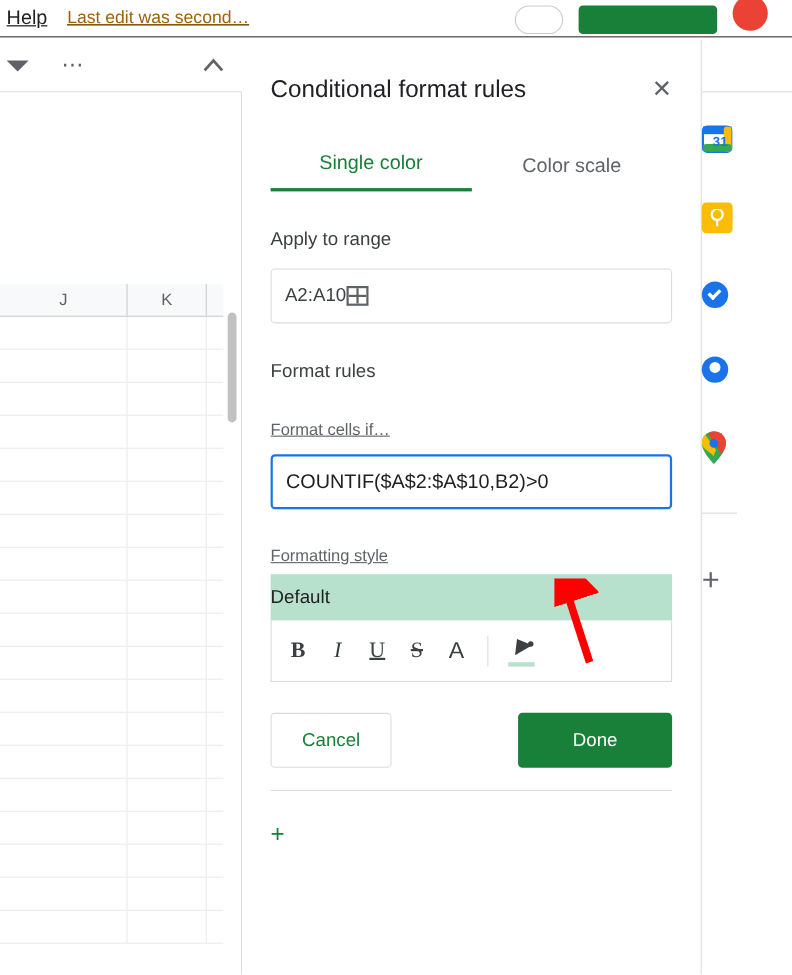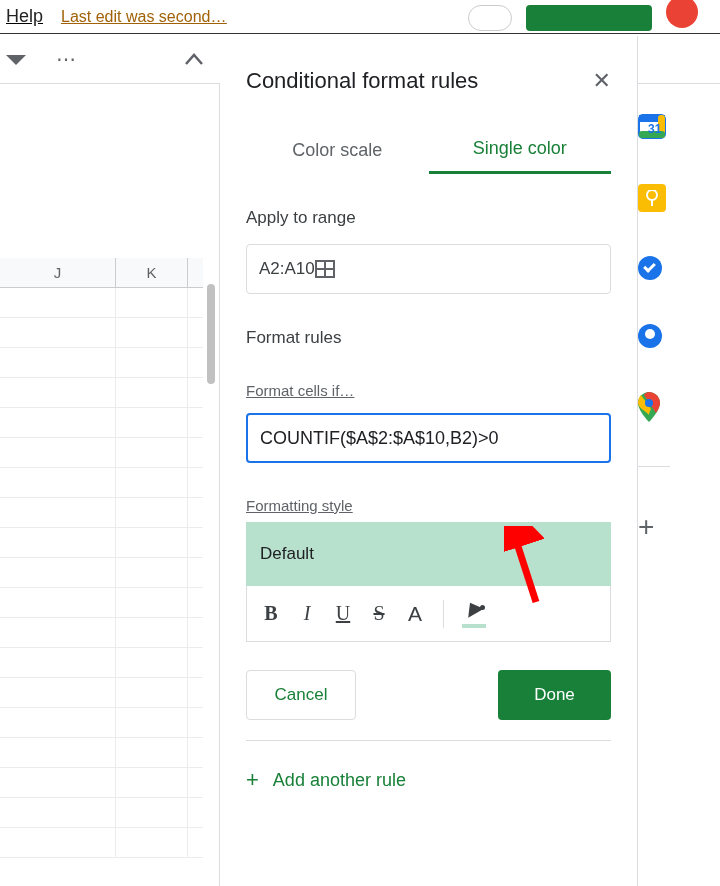--- a/index.html
+++ b/index.html
@@ -99,43 +99,43 @@
               border-top:6px solid #5f6368; }
 
   .formula-input {
     width:100%; height:50px; margin-top:14px;
     border:2px solid #1a73e8; border-radius:4px;
     padding:0 12px; font-size:18px; color:#202124; outline:none;
     font-family: Arial;
   }
 
   .style-preview {
-    height:64px; background:#b7e1cd; display:flex; align-items:center;
-    padding-left:14px; font-size:17px; color:#202124; margin-top:8px;
+    height:42px; background:#b7e1cd; display:flex; align-items:center;
+    font-size:17px; color:#202124; margin-top:8px;
   }
   .fmt-toolbar {
     display:flex; align-items:center; gap:16px;
     height:56px; border:1px solid #dadce0; border-top:none;
     padding:0 14px;
   }
   .fmt-btn { font-family: Georgia, 'Times New Roman', serif; font-size:20px; color:#3c4043; min-width:20px; text-align:center; }
   .fmt-I { font-style:italic; }
   .fmt-U { text-decoration:underline; }
   .fmt-S { text-decoration:line-through; }
   .divider { width:1px; height:28px; background:#dadce0; margin:0 2px; }
   .bucket { position:relative; width:24px; height:24px; }
   .bucket .tri { width:0;height:0;border-left:9px solid transparent;border-right:9px solid transparent;
                  border-bottom:12px solid #3c4043; transform:rotate(-30deg); position:absolute; top:0; left:2px;}
   .bucket .dot { width:5px;height:5px;border-radius:50%;background:#3c4043;position:absolute;top:3px;right:1px;}
   .bucket .bar { position:absolute; left:0; right:0; bottom:-2px; height:4px; background:#b7e1cd;}
 
   .btn-row { display:flex; justify-content:space-between; gap:20px; margin-top:28px; }
   .btn { height:50px; border-radius:4px; font-size:17px; display:flex; align-items:center; justify-content:center; cursor:pointer; }
   .btn-cancel { width:110px; border:1px solid #dadce0; color:#188038; background:#fff; }
-  .btn-done   { width:113px; background:#188038; color:#fff; border:none; }
+  .btn-done   { width:140px; background:#188038; color:#fff; border:none; }
 
   .hr { border:none; border-top:1px solid #dadce0; margin-top:20px; }
 
   .add-rule { display:flex; align-items:center; gap:14px; color:#188038; font-size:18px;
               margin-top:26px; cursor:pointer; }
   .add-rule .plus { font-size:22px; }
 
   
   .right-rail {
     position: absolute; right: 0; top: 0; width: 82px; bottom:0;
@@ -268,22 +268,22 @@
     <div class="vscroll"></div>
   </div>
 
   <div class="panel">
     <div class="panel-header">
       <div class="panel-title">Conditional format rules</div>
       <div class="close-x">✕</div>
     </div>
 
     <div class="tabs">
+      <div class="tab active">Single color</div>
       <div class="tab">Color scale</div>
-      <div class="tab active">Single color</div>
     </div>
 
     <div class="section-label">Apply to range</div>
     <div class="range-box">
       <span>A2:A10</span>
       <div class="grid-icon"></div>
     </div>
 
     <div class="section-label">Format rules</div>
     <div class="field-label-sm">Format cells if…</div>
@@ -309,21 +309,20 @@
 
     <div class="btn-row">
       <div class="btn btn-cancel">Cancel</div>
       <div class="btn btn-done">Done</div>
     </div>
 
     <hr class="hr">
 
     <div class="add-rule">
       <span class="plus">+</span>
-      <span>Add another rule</span>
     </div>
   </div>
 
   <div class="right-rail">
     <svg width="28" height="28">
       <rect x="1" y="3" width="26" height="23" rx="4" fill="#fff" stroke="#1a73e8" stroke-width="2"></rect>
       <rect x="1" y="3" width="26" height="7" fill="#1a73e8"></rect>
       <rect x="20" y="3" width="7" height="23" rx="3" fill="#fbbc04"></rect>
       <rect x="1" y="19" width="26" height="7" rx="3" fill="#34a853"></rect>
       <text x="10" y="21" font-size="12" fill="#1a73e8" font-family="Arial" font-weight="bold">31</text>

